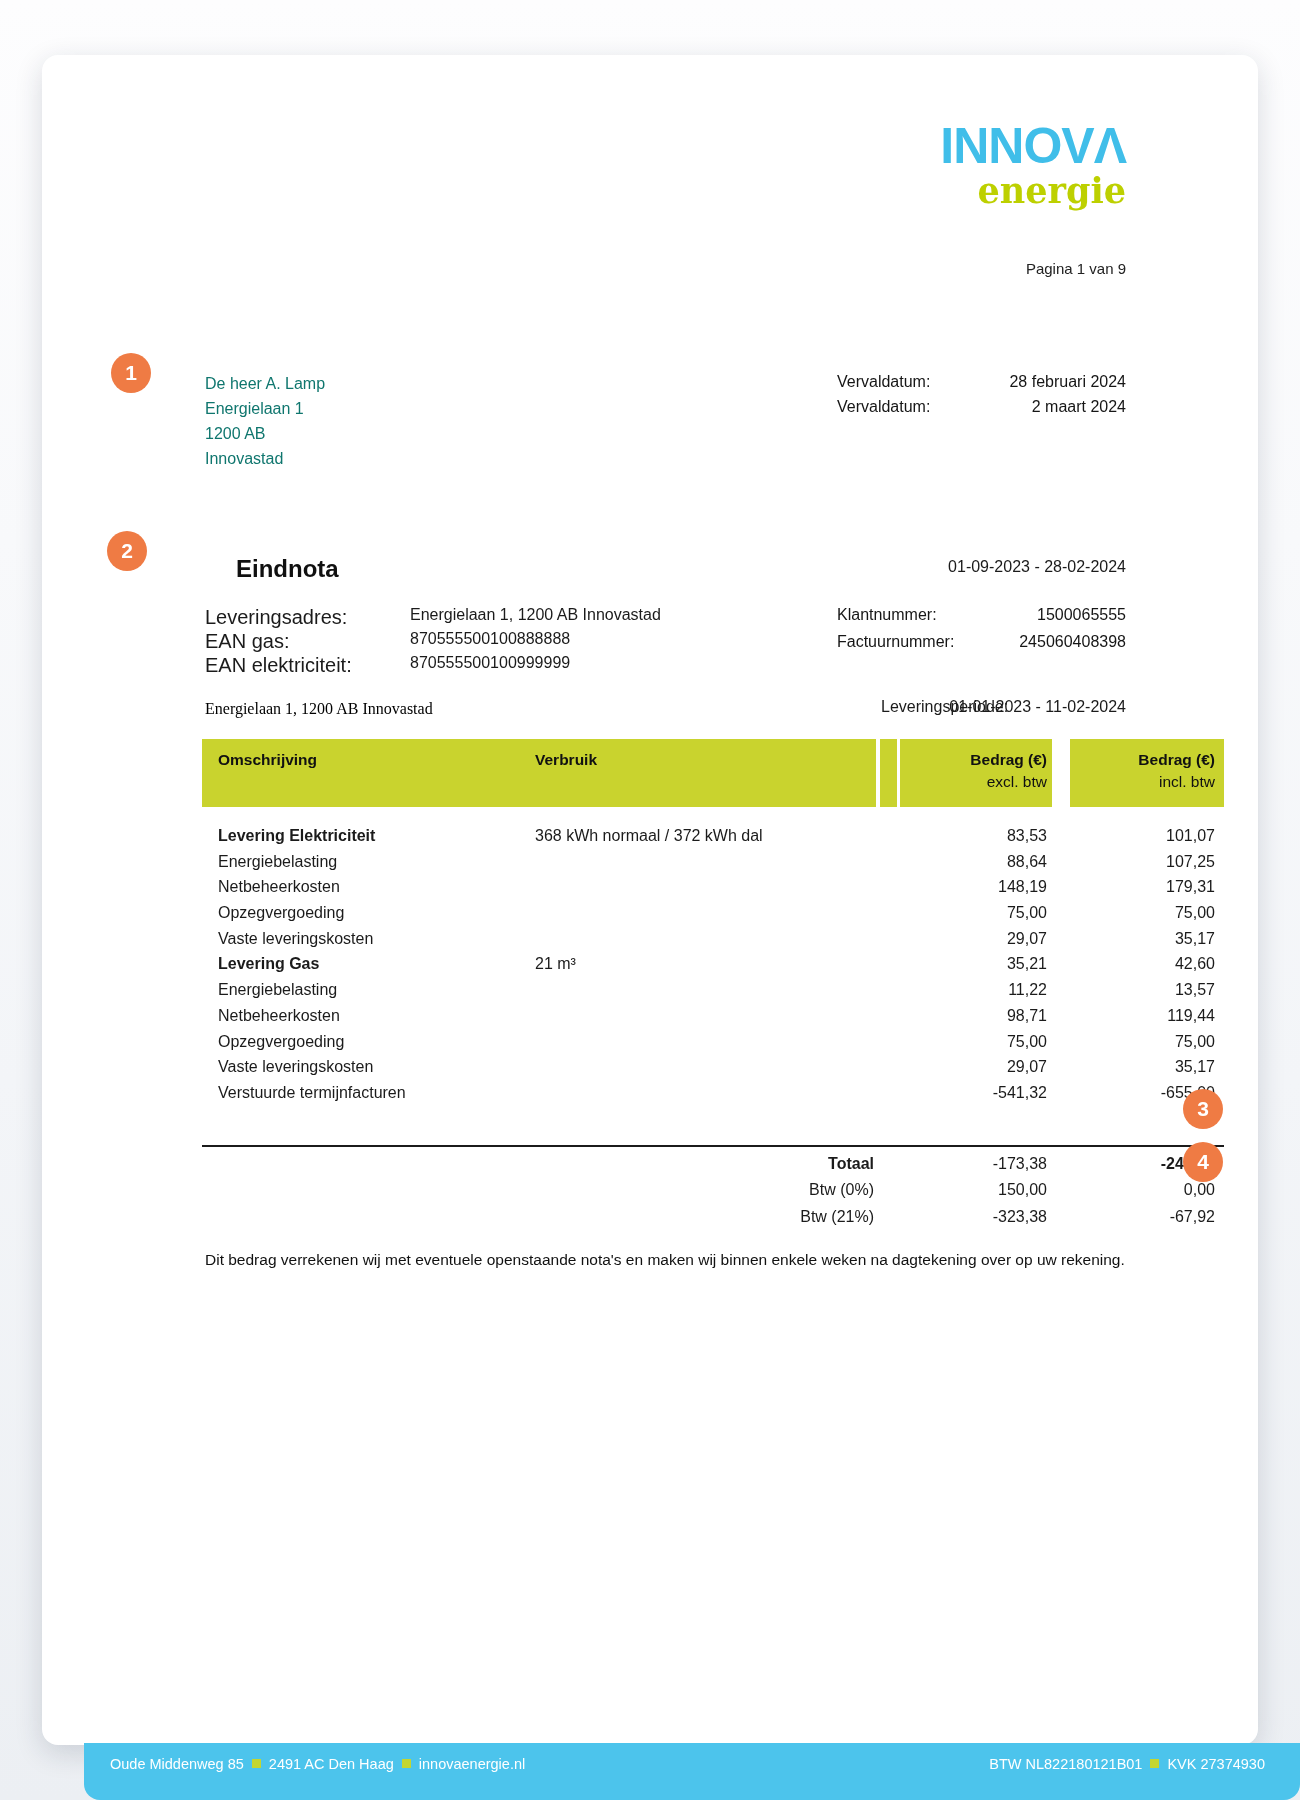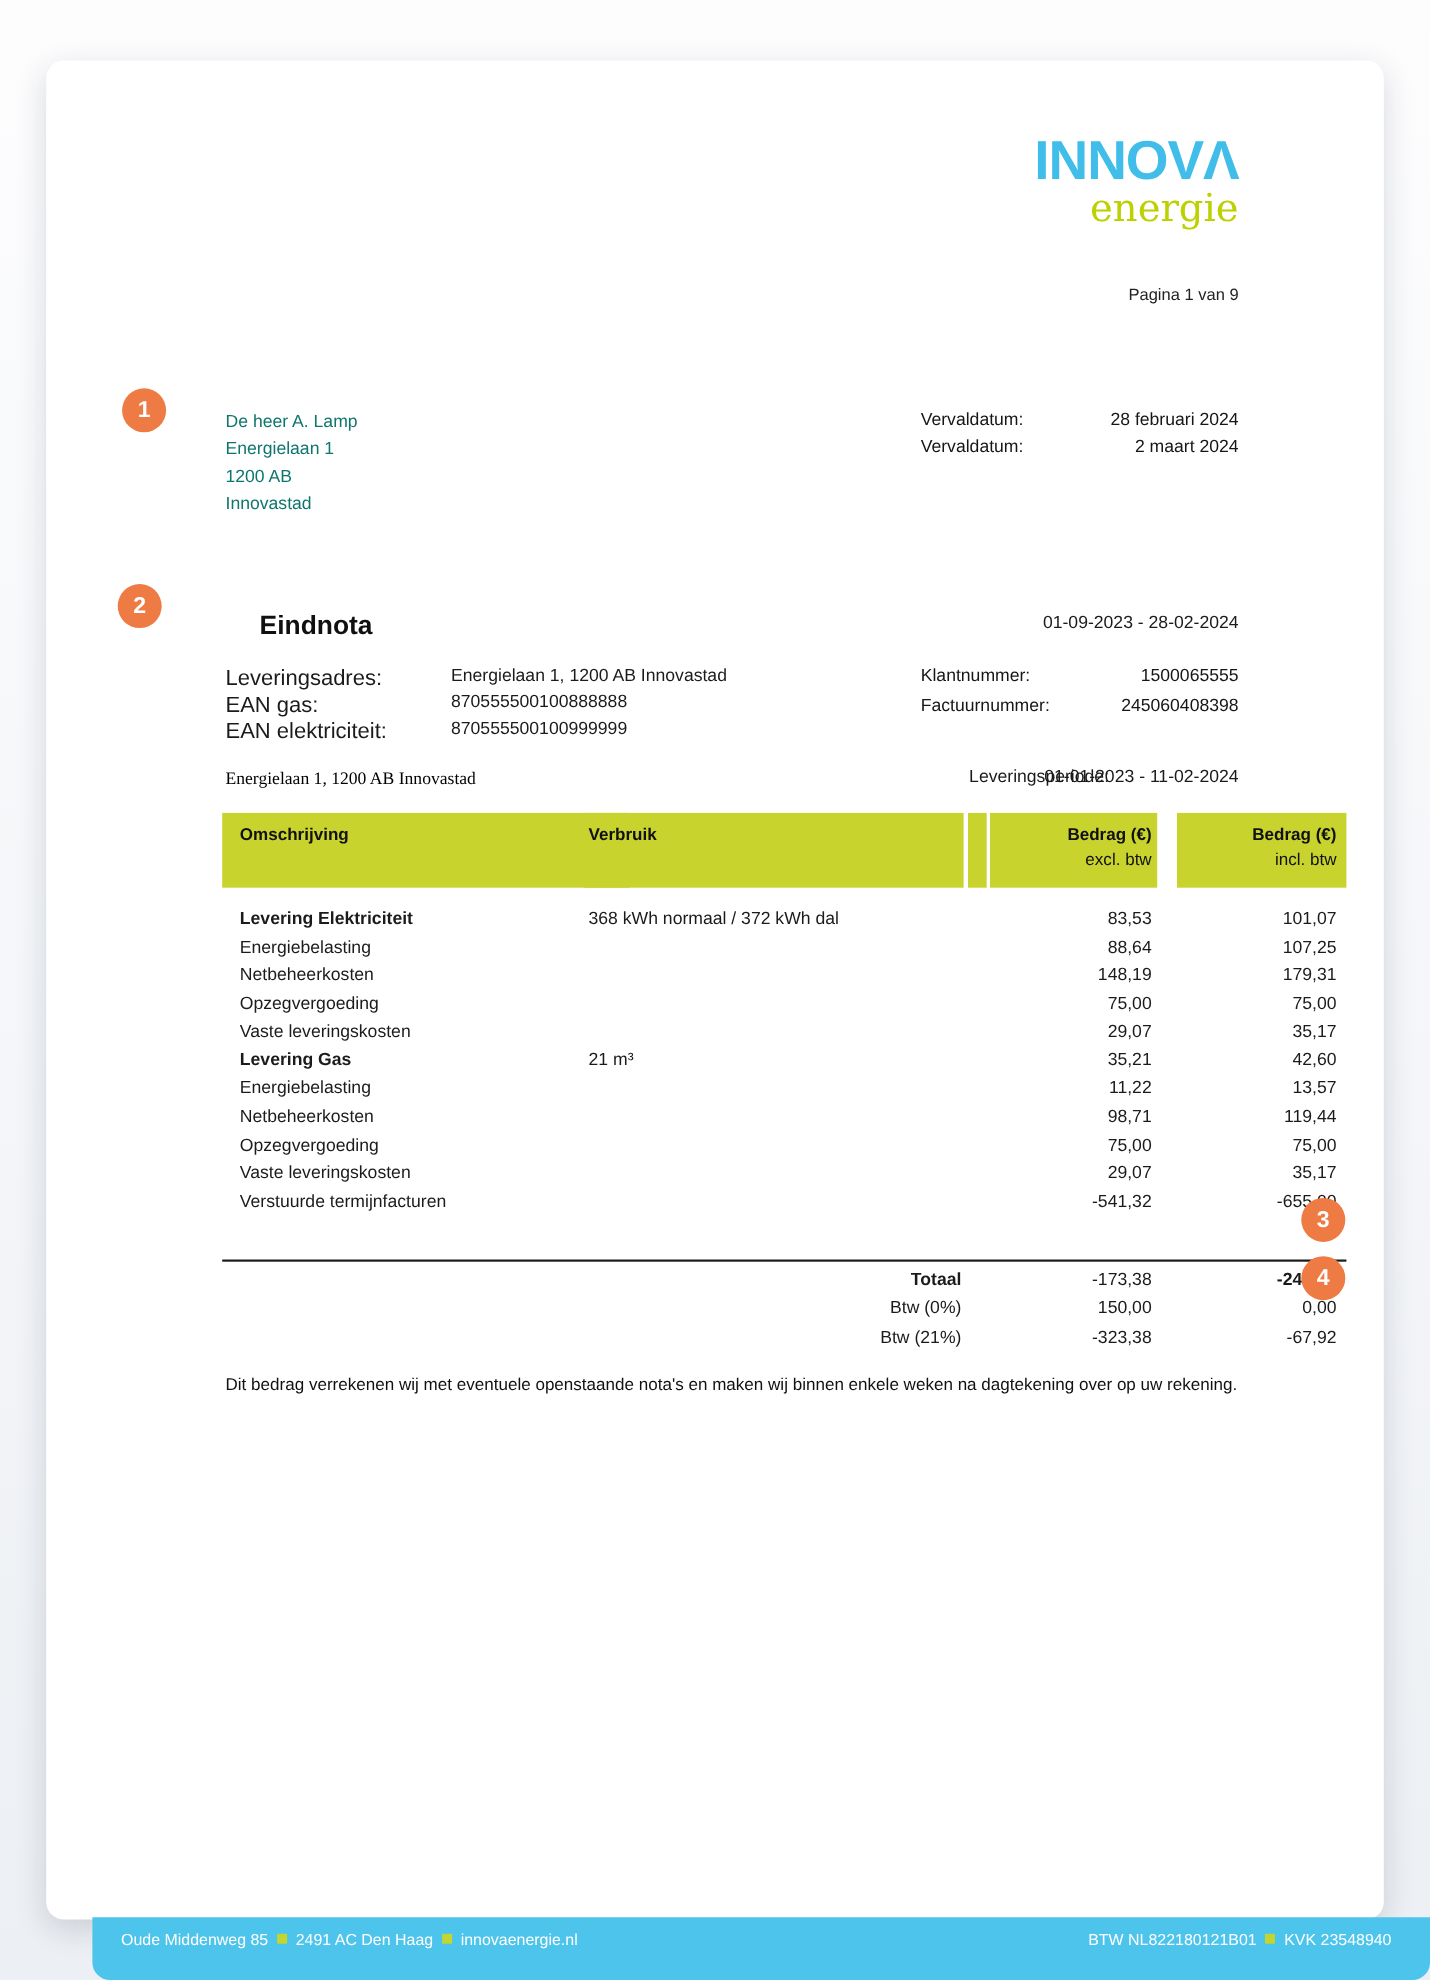--- a/index.html
+++ b/index.html
@@ -16,21 +16,21 @@
     background:#ffffff;border-radius:16px;
     box-shadow:0 8px 28px rgba(25,39,60,0.16);
   }
   
   .logo{position:absolute;right:132px;top:66px;text-align:right;line-height:1;}
   .logo-main{
     font-size:50px;font-weight:800;letter-spacing:-1px;
     color:#40bee9;
   }
   .logo-sub{
-    font-family:"DejaVu Serif",serif;font-weight:400;
+    font-family:"DejaVu Serif",serif;font-weight:700;
     font-size:35px;color:#bdd000;margin-top:2px;
   }
   .pagina{position:absolute;right:132px;top:205px;font-size:15px;color:#222;}
   
   .recipient{position:absolute;left:163px;top:316px;font-size:16px;line-height:25px;color:#0f766e;}
   .meta-label{position:absolute;left:795px;font-size:16px;color:#161616;}
   .meta-value{position:absolute;right:132px;font-size:16px;color:#161616;}
   
   .eindnota-title{position:absolute;left:163px;top:500px;font-size:24px;font-weight:700;color:#101010;margin-left:31px;}
   .period{position:absolute;right:132px;top:503px;font-size:16px;}
@@ -215,21 +215,21 @@
       </div>
     </div>
 
     <div class="note">Dit bedrag verrekenen wij met eventuele openstaande nota's en maken wij binnen enkele weken na dagtekening over op uw rekening.</div>
 
     <div class="footer">
       <div class="footer-left">
         <span>Oude Middenweg 85</span><span class="sq"></span><span>2491 AC Den Haag</span><span class="sq"></span><span>innovaenergie.nl</span>
       </div>
       <div class="footer-right">
-        <span>BTW NL822180121B01</span><span class="sq"></span><span>KVK 23548940</span>
+        <span>BTW NL822180121B01</span><span class="sq"></span><span>KVK 27374930</span>
       </div>
     </div>
   </div>
 
   <div class="ann" style="left:111px;top:353px">1</div>
   <div class="ann" style="left:107px;top:531px">2</div>
   <div class="ann" style="left:1183px;top:1089px">3</div>
   <div class="ann" style="left:1183px;top:1142px">4</div>
 </div>
 

